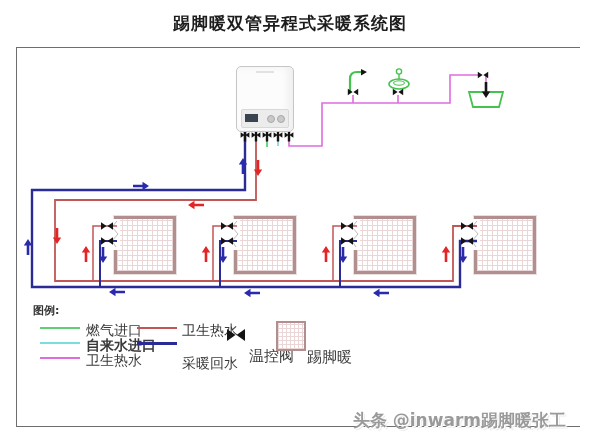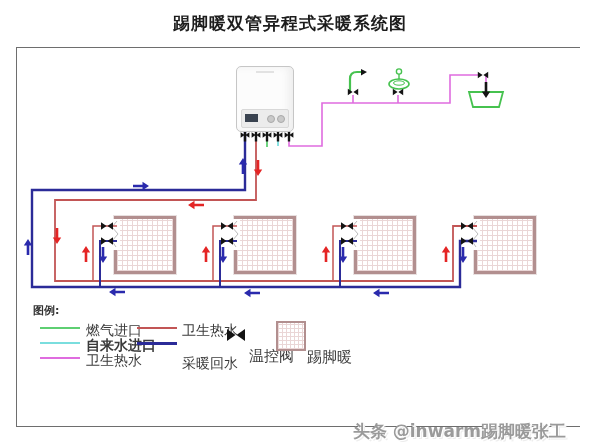--- a/index.html
+++ b/index.html
@@ -5,21 +5,21 @@
   html,body{margin:0;padding:0;background:#fff;}
   .stage{position:relative;width:580px;height:445px;background:#fff;overflow:hidden;
          font-family:"DejaVu Sans","Liberation Sans",sans-serif;}
   .title{position:absolute;left:0;right:0;top:12px;text-align:center;font-size:17px;
          font-weight:600;letter-spacing:1px;color:#1c1c1c;z-index:5;}
   .frame{position:absolute;left:16px;top:47px;width:569px;height:378px;
          border:1.5px solid var(--frame);z-index:1;}
   .watermark{position:absolute;left:122px;top:292px;font-family:"DejaVu Sans Mono",monospace;
          font-size:20px;letter-spacing:4px;color:var(--watermark);z-index:2;white-space:nowrap;}
   .credit{position:absolute;right:14px;top:409px;font-size:17px;font-weight:700;
-         color:var(--credit);text-shadow:1px 1px 0 #fff,2px 2px 0 #ededed;z-index:6;margin-top:11px;}
+         color:var(--credit);text-shadow:1px 1px 0 #fff,2px 2px 0 #ededed;z-index:6;}
   
   .boiler{position:absolute;left:236px;top:66px;width:56px;height:64px;background:#fcfcfc;
          border:1.5px solid #c6c6c6;border-radius:5px;box-shadow:inset -5px 0 7px #efefef;z-index:4;}
   .boiler-logo{position:absolute;top:4px;left:50%;transform:translateX(-50%);width:18px;height:2px;background:#e2e2e2;}
   .boiler-panel{position:absolute;left:4px;right:4px;bottom:3px;height:17px;background:#ececec;
          border:1px solid #d8d8d8;border-radius:2px;}
   .boiler-display{position:absolute;left:3px;top:4px;width:13px;height:8px;background:#3a4350;}
   .knob{position:absolute;top:5px;width:6px;height:6px;border-radius:50%;background:#c9c9c9;border:1px solid #a9a9a9;}
   .knob.k1{right:13px;} .knob.k2{right:3px;}
   

